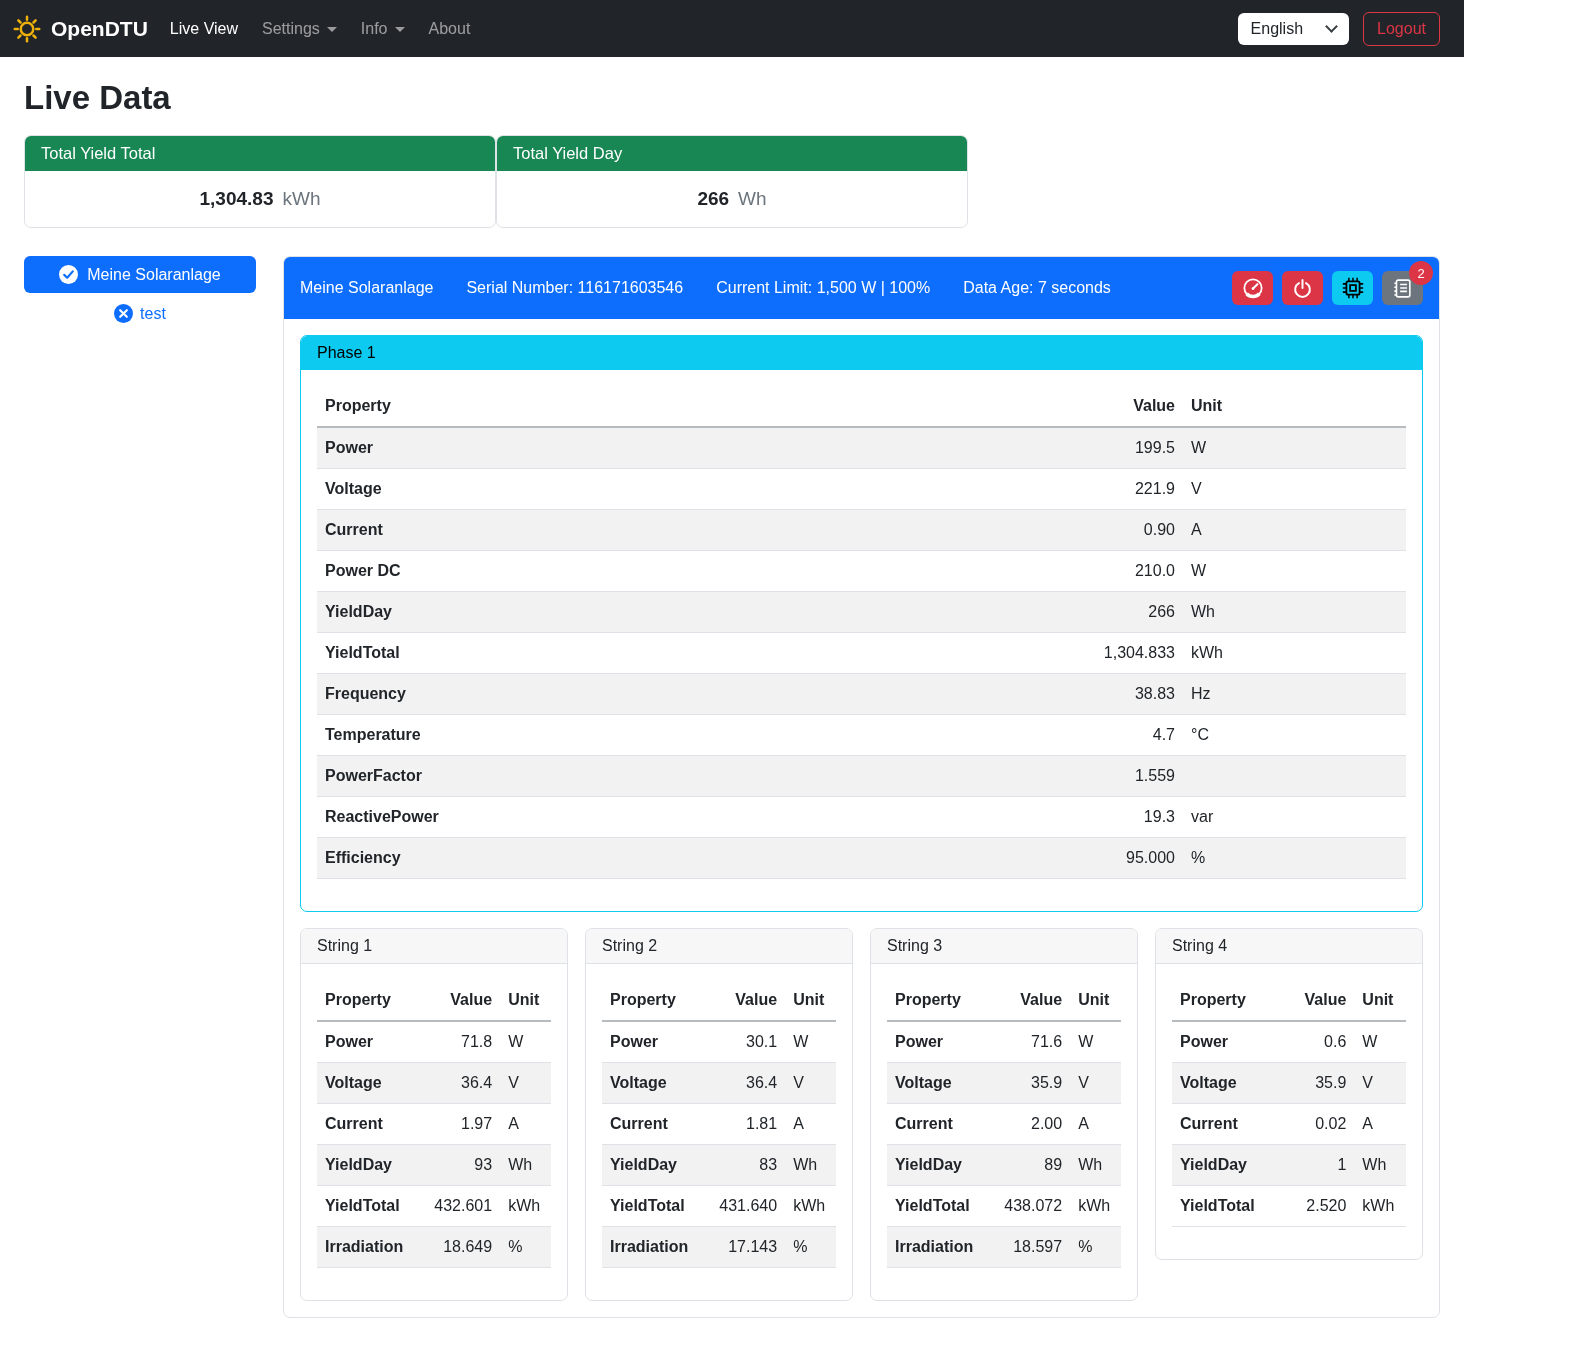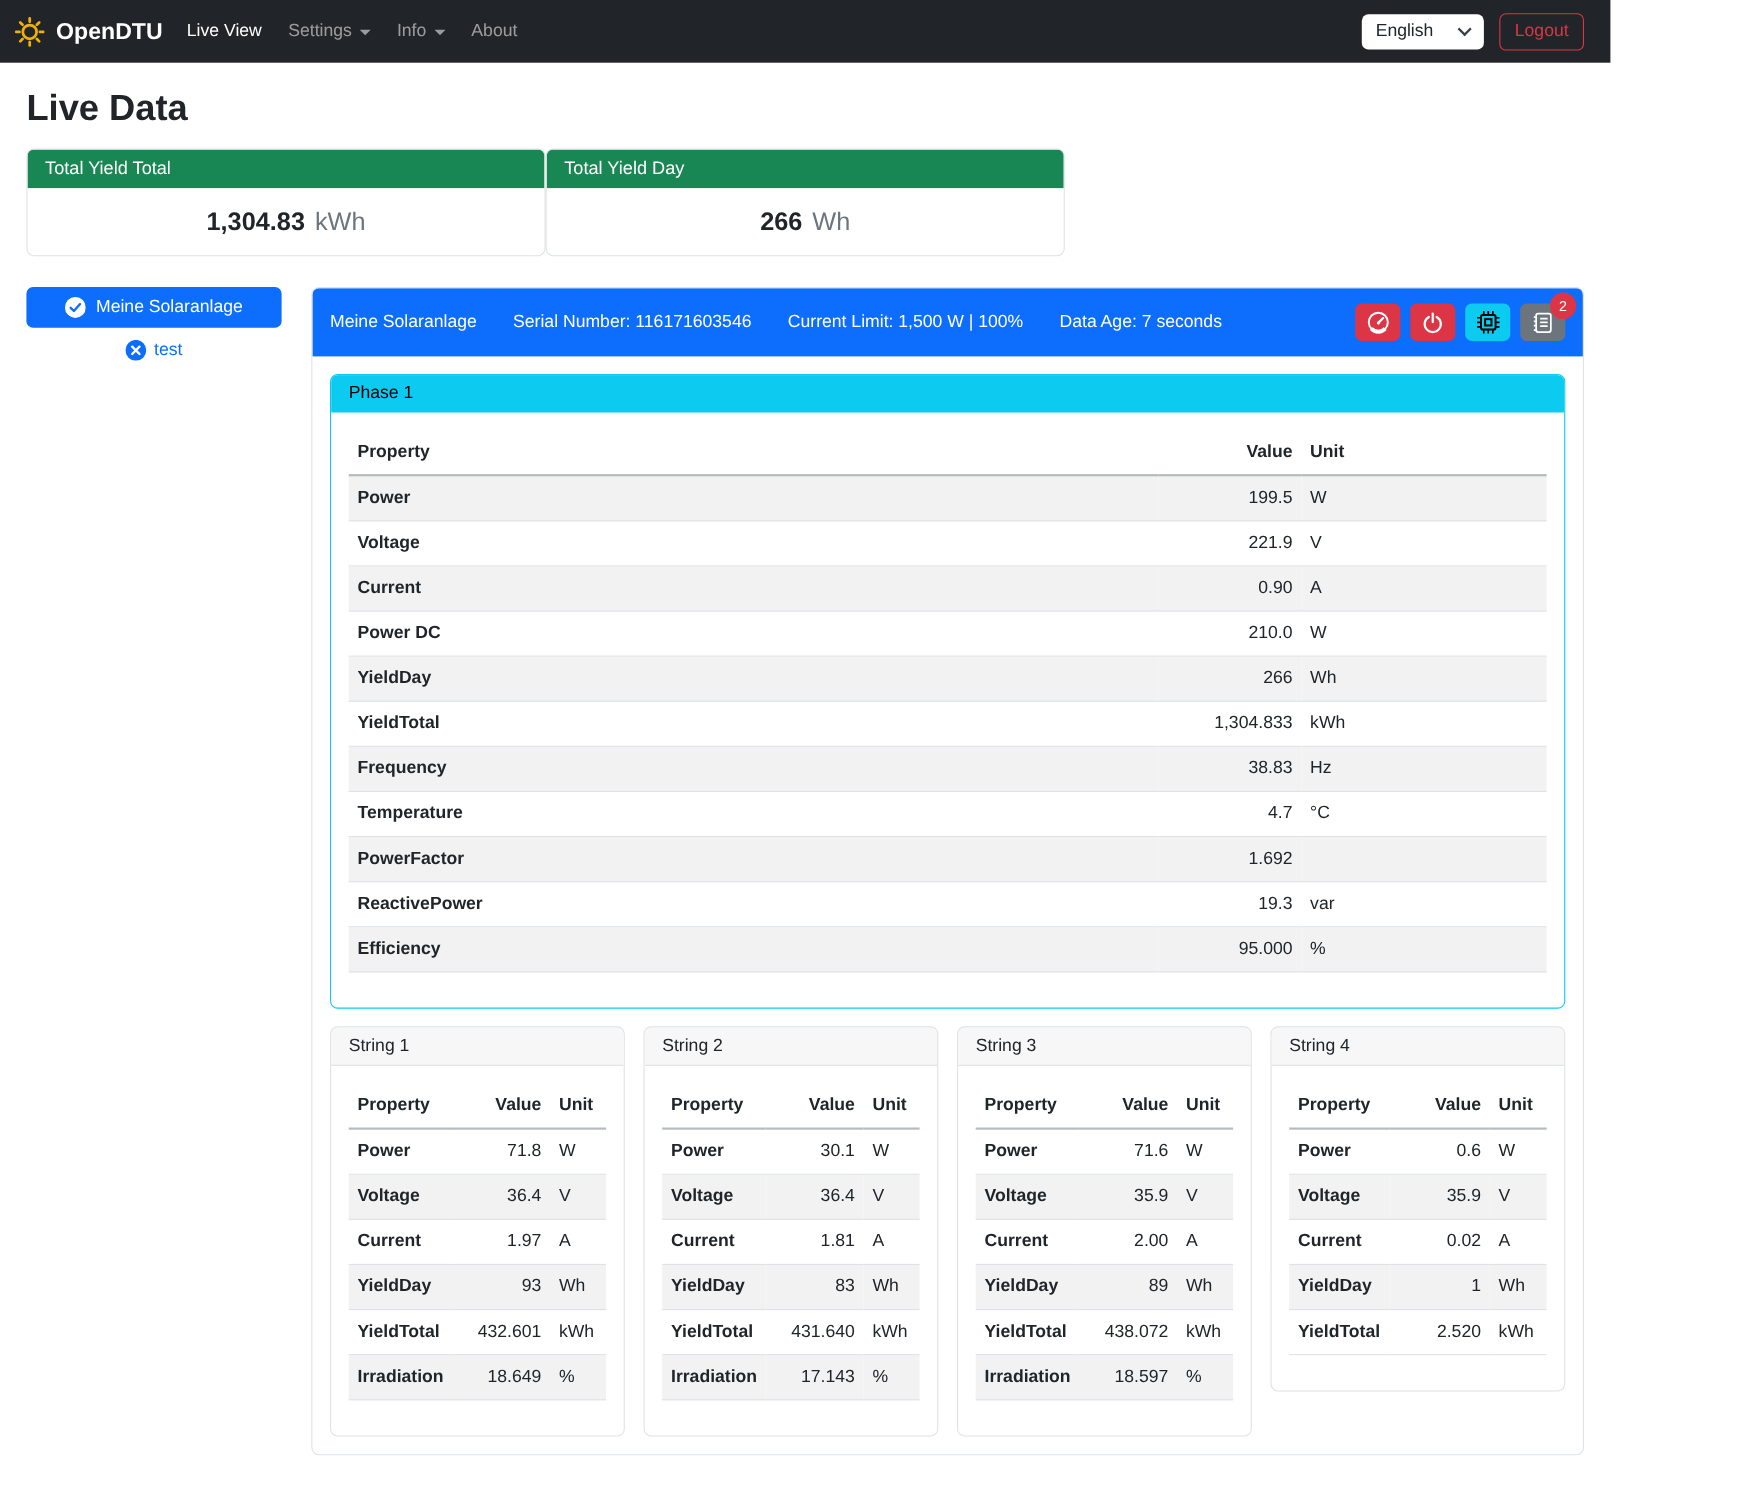--- a/index.html
+++ b/index.html
@@ -18,21 +18,21 @@
   .chev { width:9px; height:9px; border-right:2px solid #3a3f44; border-bottom:2px solid #3a3f44; transform:rotate(45deg); margin-top:-4px; }
   .logout-btn { background:transparent; border:1px solid #dc3545; color:#dc3545; border-radius:6px; padding:7px 13px; font-size:16px; cursor:pointer; font-family:inherit; }
 
   
   .content { padding:12px 24px 10px; }
   h1.page-title { font-size:33px; font-weight:600; margin:10px 0 18px; color:#212529; }
 
   .cards-row { display:grid; grid-template-columns:repeat(3,1fr); }
   .sum-card { border:1px solid #dee2e6; border-radius:7px; overflow:hidden; background:#fff; }
   .sum-card .hdr { background:#198754; color:#fff; padding:8px 16px; font-size:16.5px; }
-  .sum-card .bdy { padding:17px 16px; text-align:center; font-size:23px; }
+  .sum-card .bdy { padding:17px 16px; text-align:center; font-size:19px; }
   .sum-card .val { font-weight:600; color:#212529; }
   .sum-card .unit { color:#6c757d; margin-left:9px; }
 
   .layout-row { display:flex; align-items:flex-start; gap:27px; margin-top:28px; }
 
   
   .sidebar { width:232px; flex:none; }
   .inv-btn { width:100%; background:#0d6efd; border:none; color:#fff; border-radius:6px; height:37px;
              display:flex; align-items:center; justify-content:center; gap:9px; font-size:16px; cursor:pointer; font-family:inherit;}
   .test-link { margin-top:11px; display:flex; align-items:center; justify-content:center; gap:7px; color:#0d6efd; cursor:pointer; font-size:16px; }
@@ -275,21 +275,21 @@
                       <td class="val">38.83</td>
                       <td class="unit">Hz</td>
                     </tr>
                     <tr>
                       <th class="prop">Temperature</th>
                       <td class="val">4.7</td>
                       <td class="unit">°C</td>
                     </tr>
                     <tr>
                       <th class="prop">PowerFactor</th>
-                      <td class="val">1.692</td>
+                      <td class="val">1.559</td>
                       <td class="unit"></td>
                     </tr>
                     <tr>
                       <th class="prop">ReactivePower</th>
                       <td class="val">19.3</td>
                       <td class="unit">var</td>
                     </tr>
                     <tr>
                       <th class="prop">Efficiency</th>
                       <td class="val">95.000</td>

